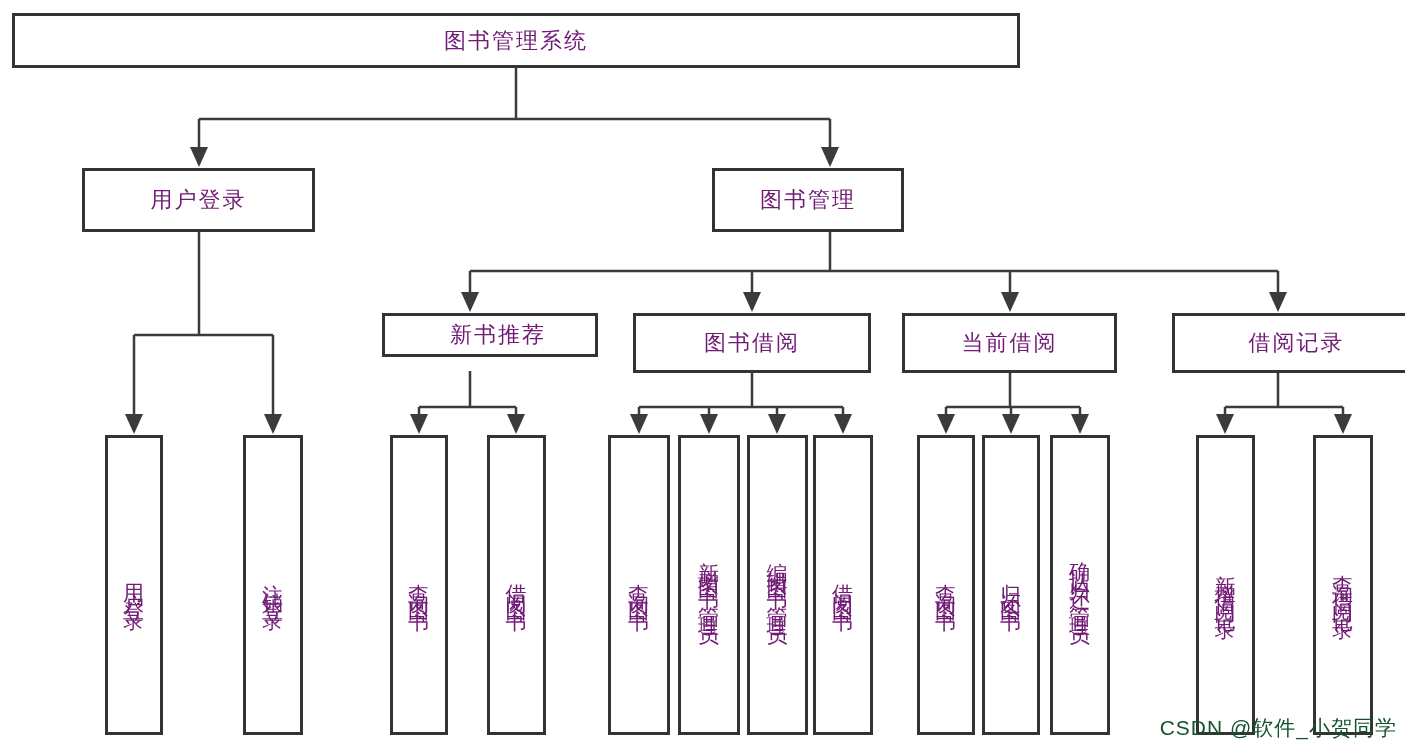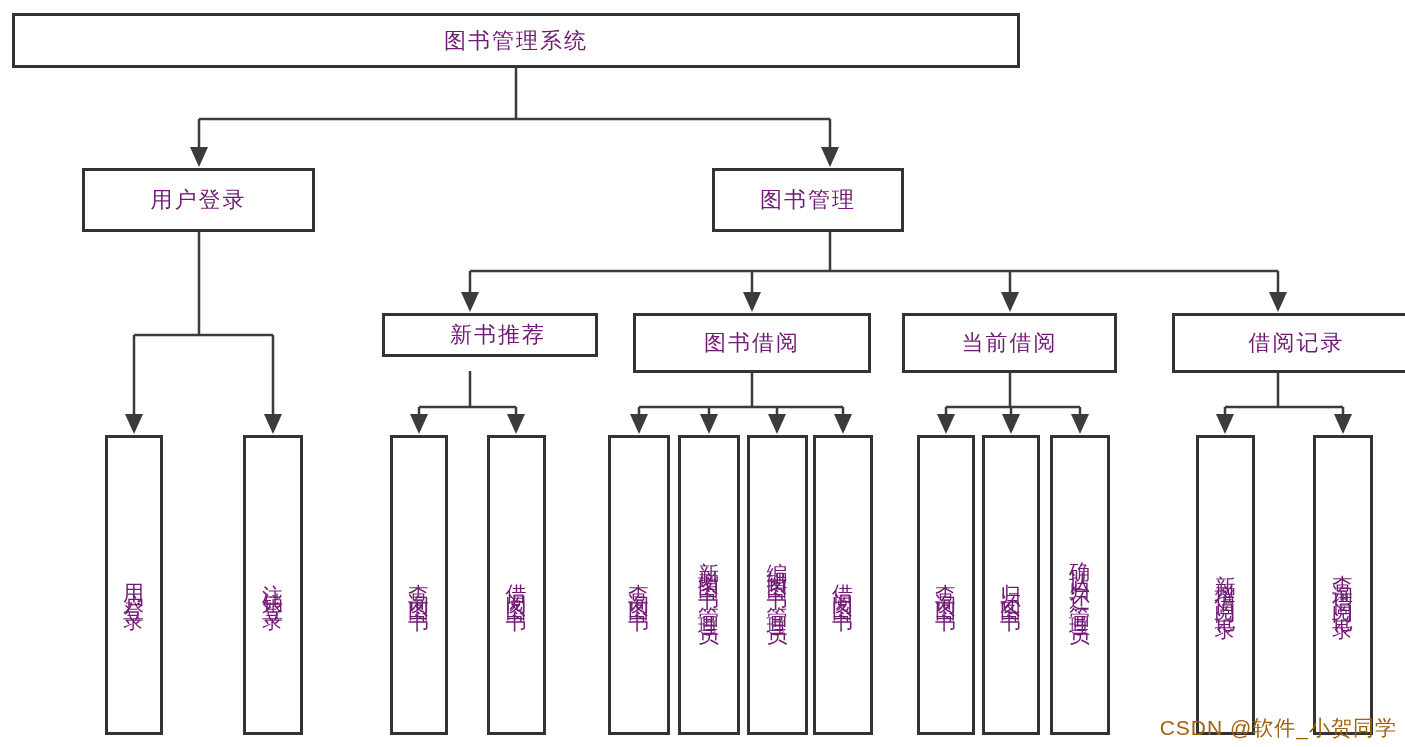--- a/index.html
+++ b/index.html
@@ -45,21 +45,21 @@
     text-orientation: mixed;
     font-size: 21px;
     letter-spacing: 9px;
     line-height: 1;
   }
   .watermark {
     position: absolute;
     right: 8px;
     bottom: 5px;
     font-size: 21px;
-    color: #a16207;
+    color: #14532d;
     letter-spacing: 1px;
     z-index: 10;
     pointer-events: none;
     white-space: nowrap;
   }
 </style>
 </head>
 <body>
 
 <div id="canvas">

